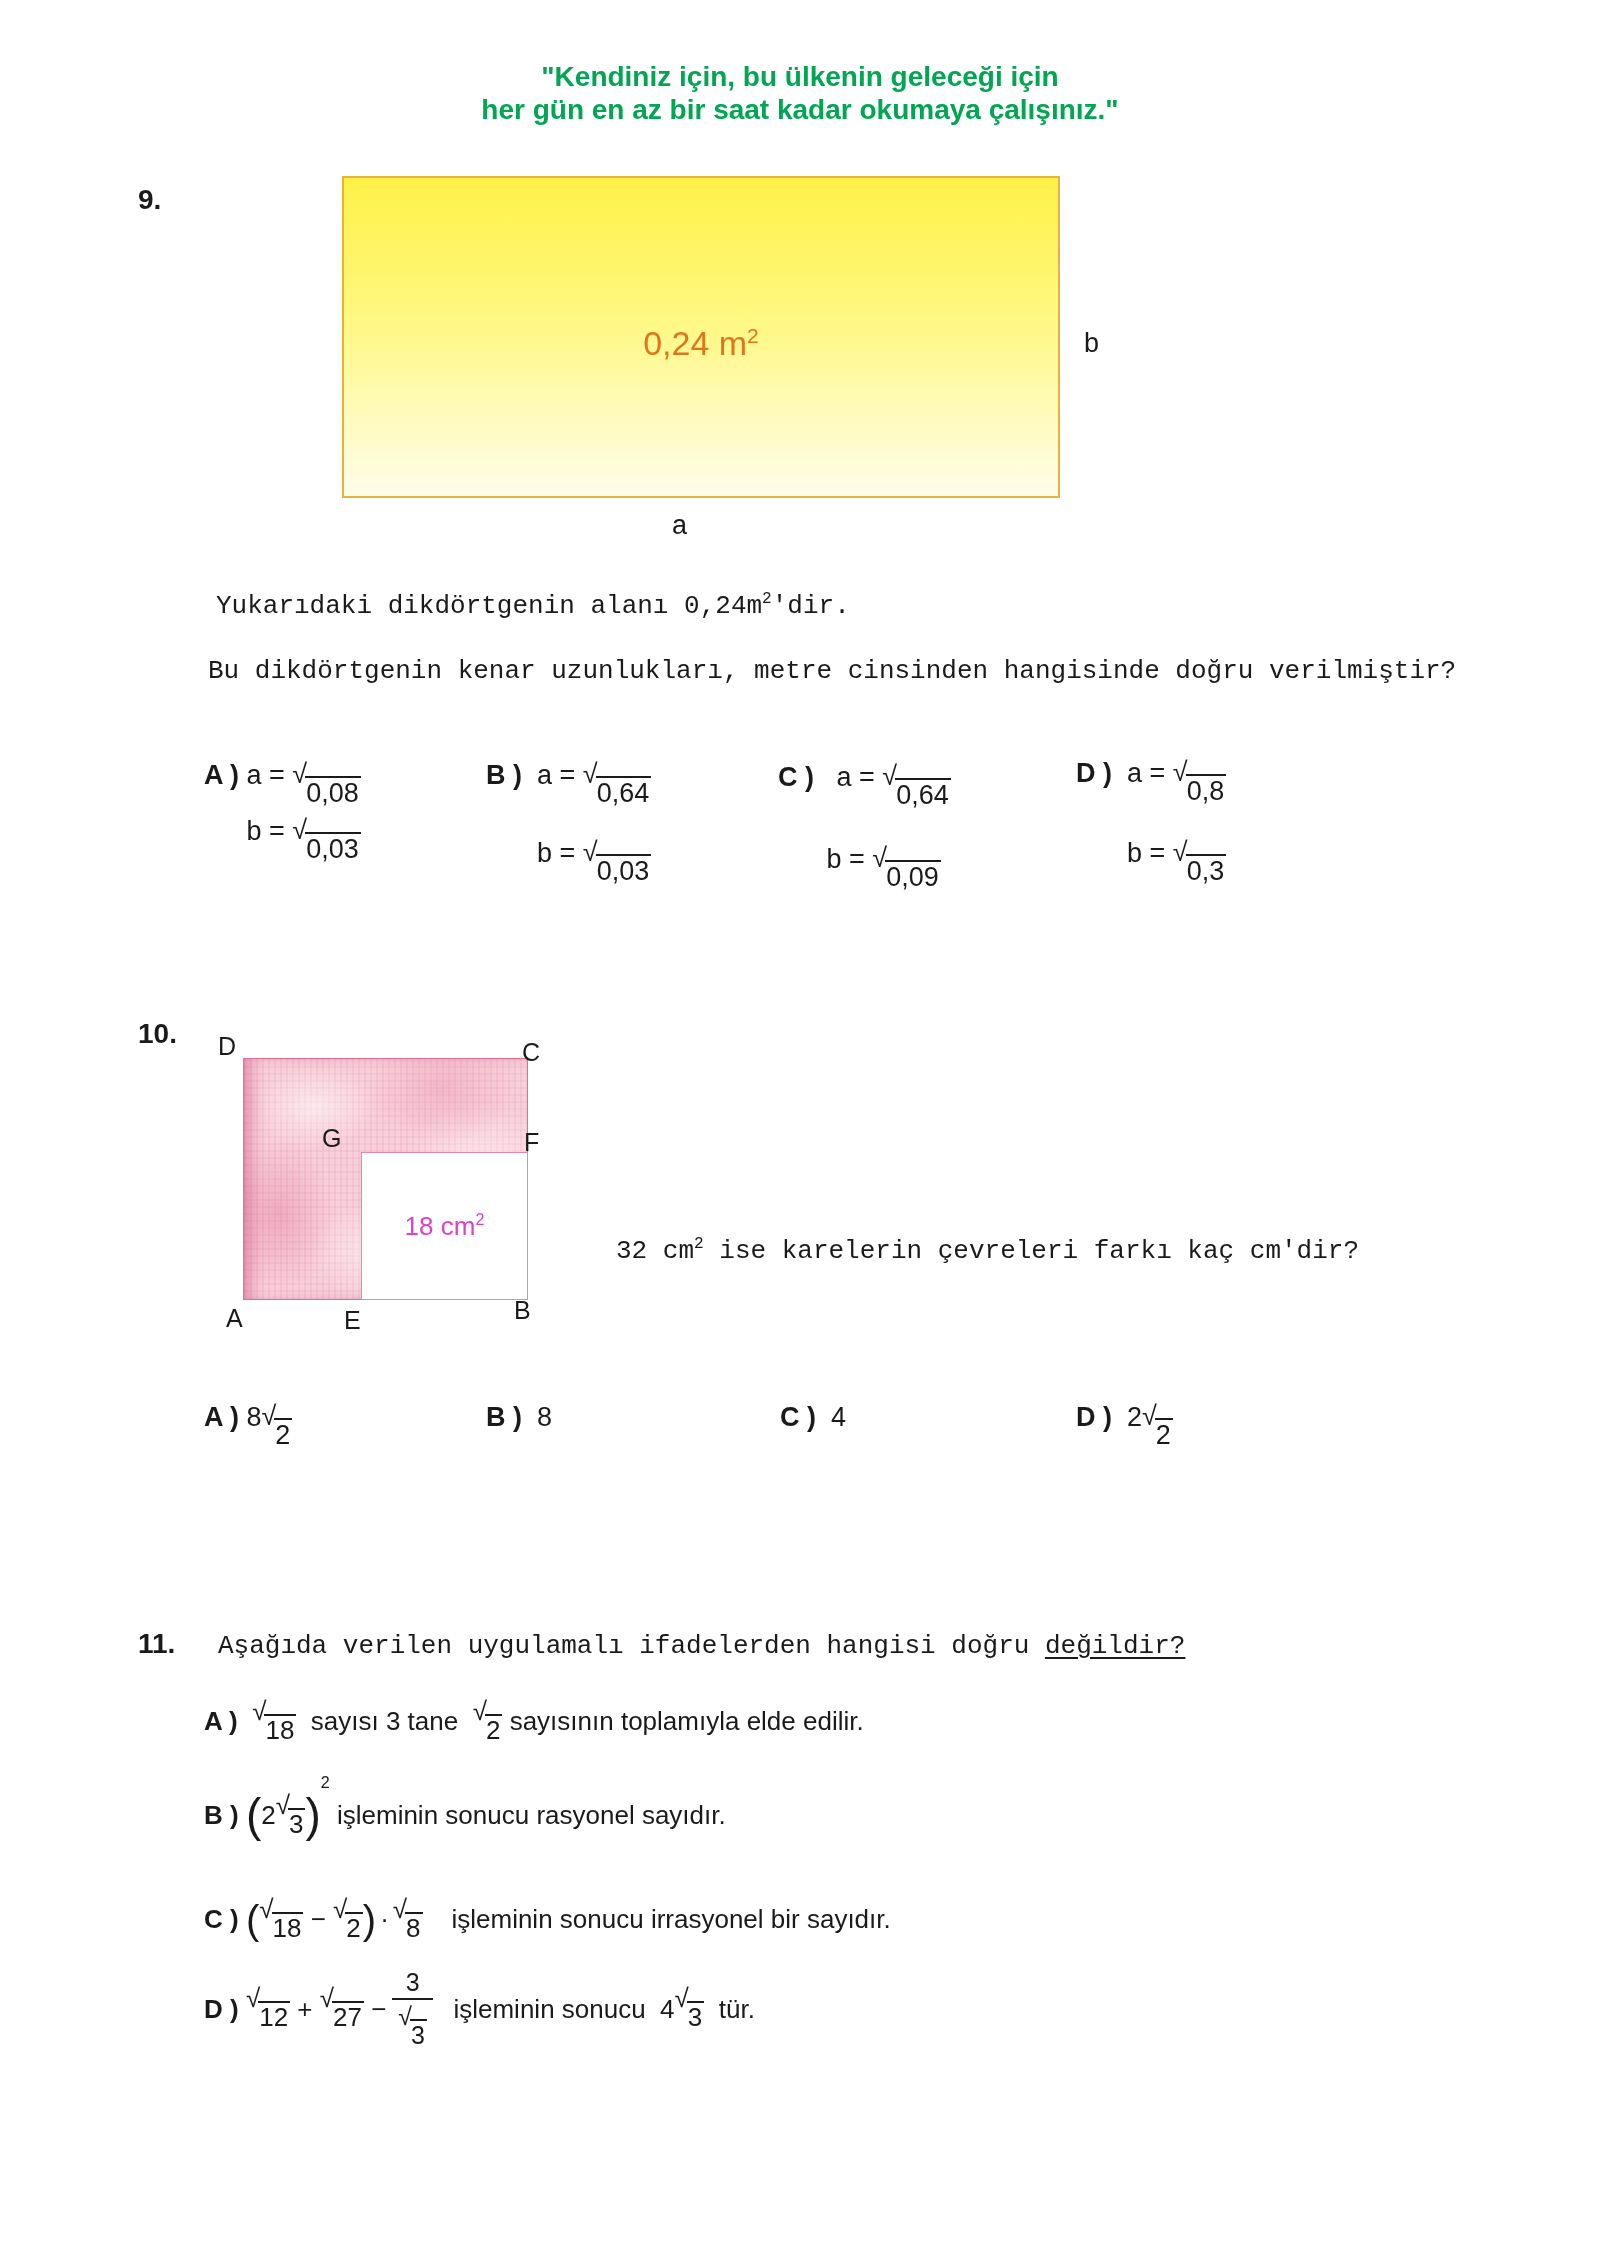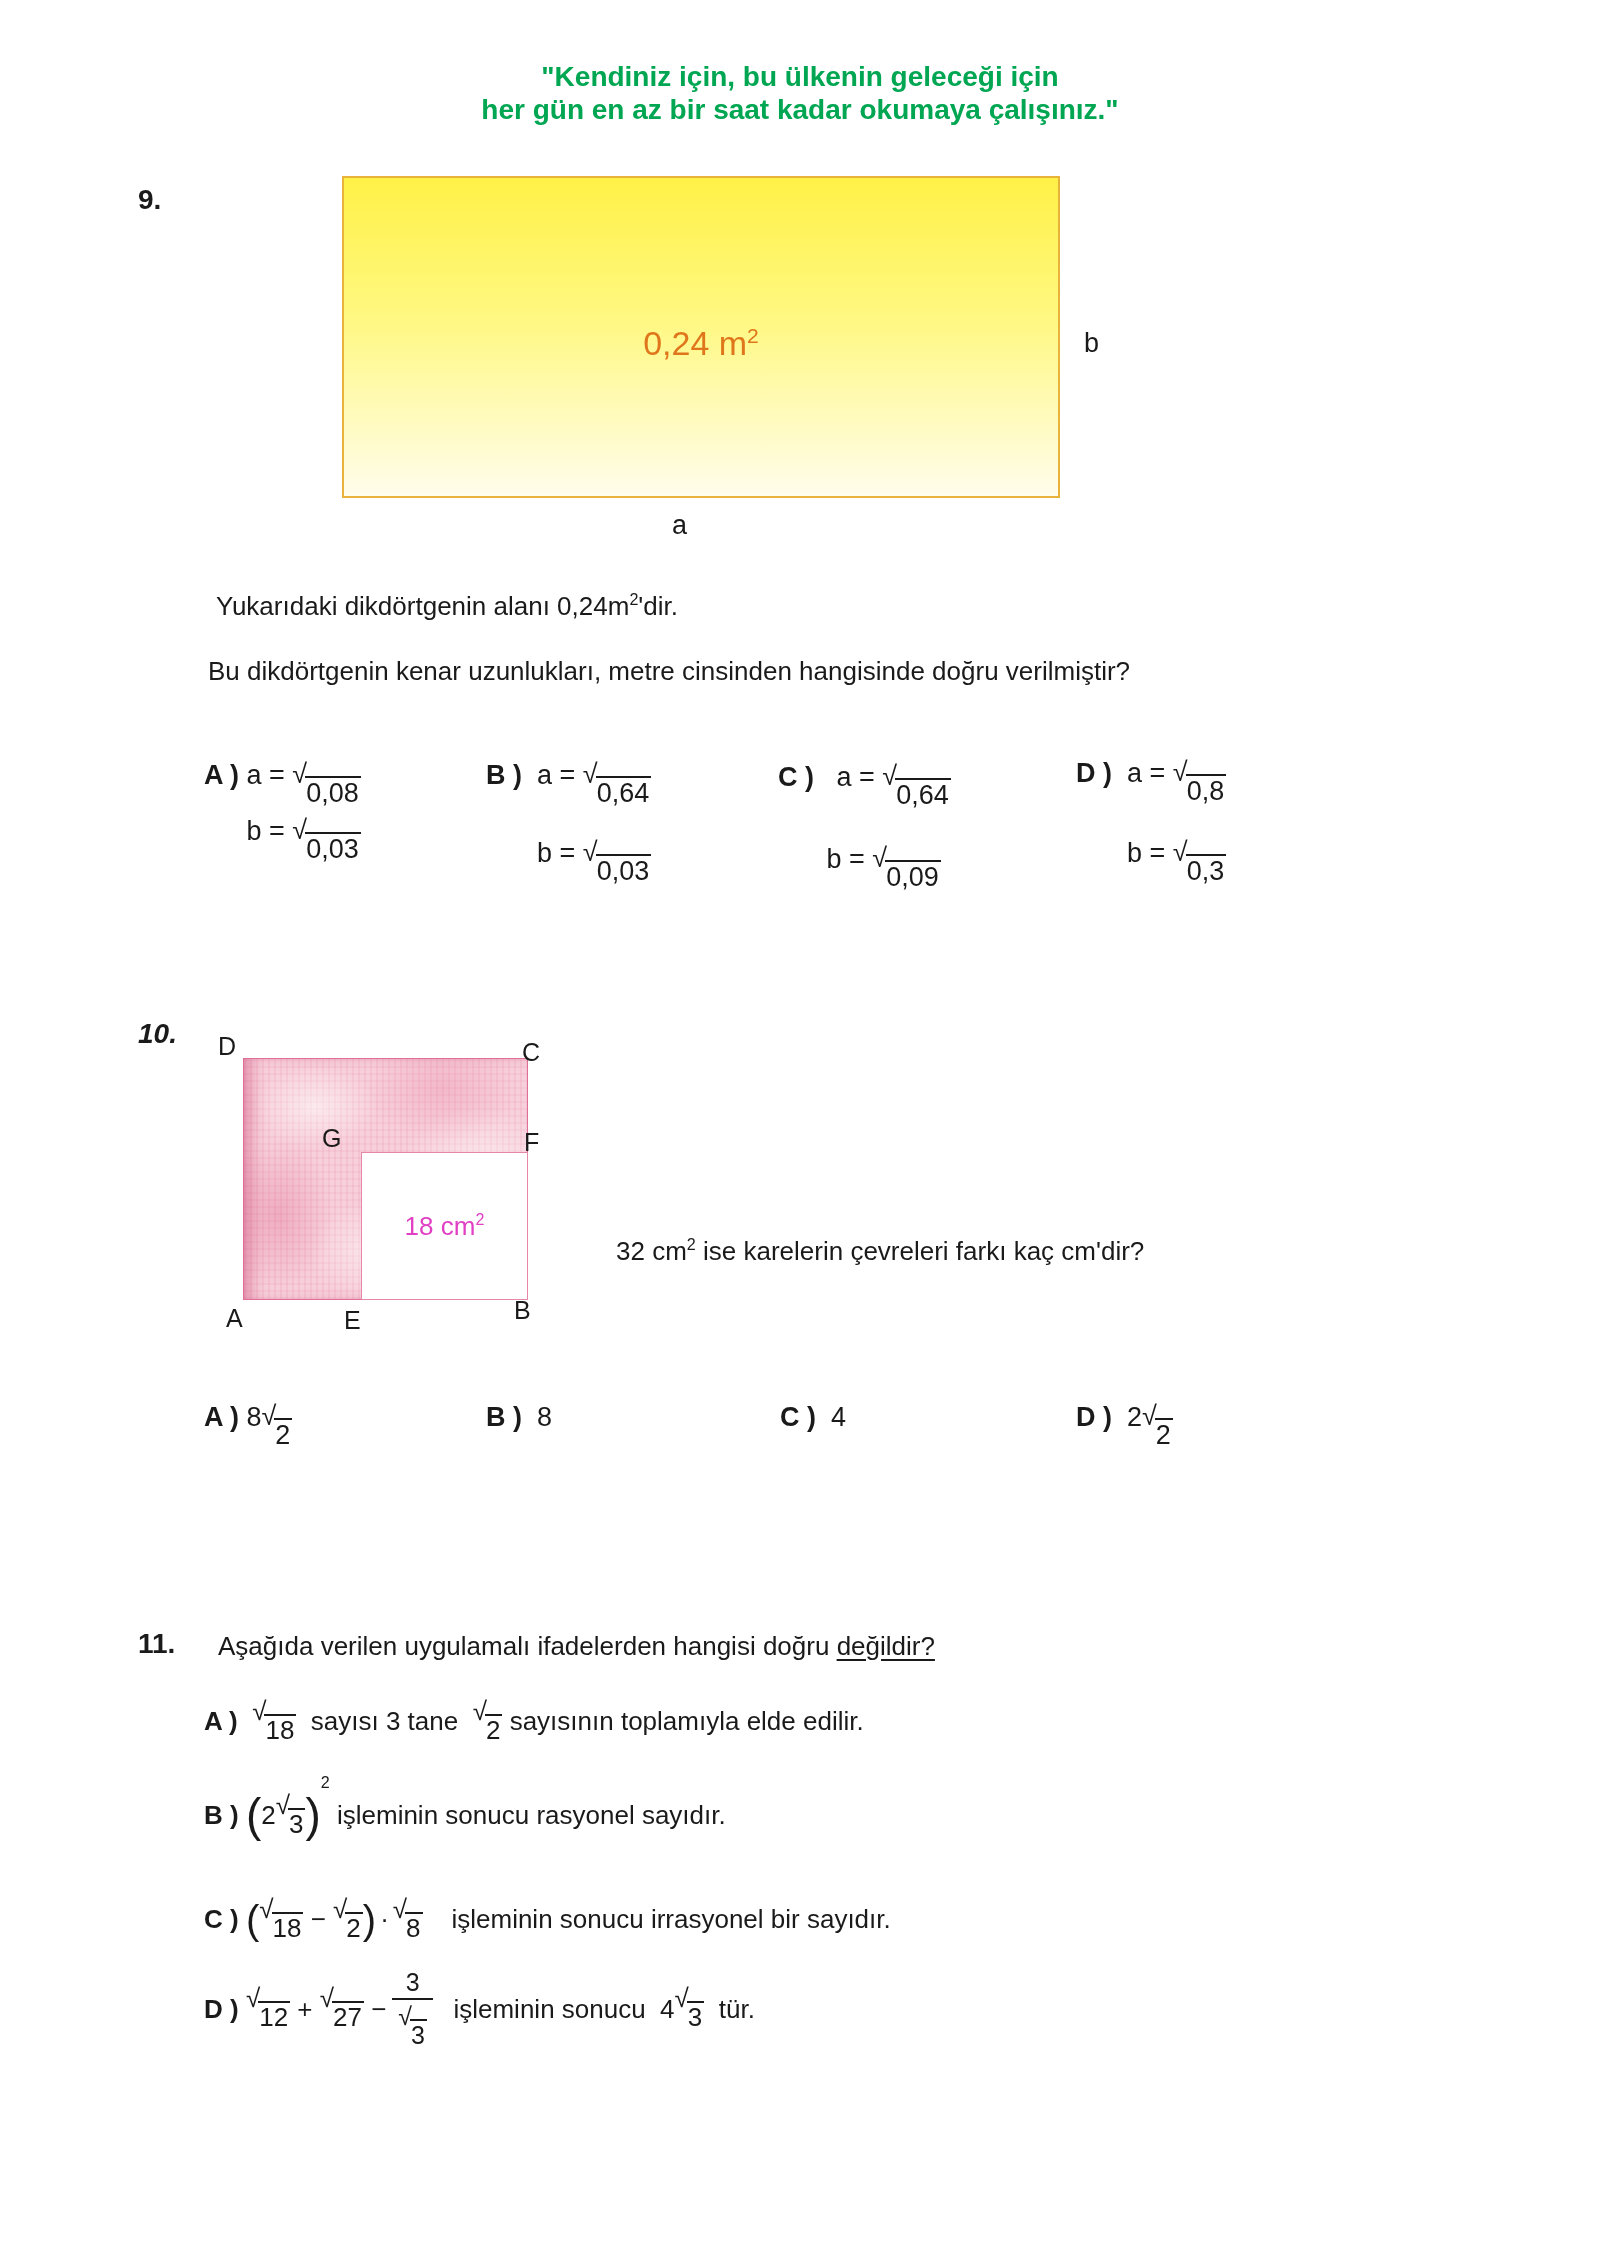--- a/index.html
+++ b/index.html
@@ -17,21 +17,21 @@
   
   .qnum{font-weight:bold;font-size:28px;}
 
   
   .yellow-rect{left:342px;top:176px;width:714px;height:318px;border:2px solid #e9b33b;
     background:linear-gradient(180deg,#fff147 0%,#fff883 45%,#fffdec 100%);
     display:flex;align-items:center;justify-content:center;}
   .area-orange{color:#e0761c;font-size:34px;margin-top:12px;}
   .side-label{font-size:27px;}
 
-  .body-text{font-size:26px;line-height:32px;}
+  .body-text{font-size:26px;line-height:32px;font-family:Liberation Mono, monospace;}
 
   sup{font-size:0.62em;vertical-align:super;line-height:0;}
 
   
   .sq{display:inline-flex;align-items:flex-start;line-height:1;white-space:nowrap;}
   .sq .rs{line-height:1.05;}
   .sq .rb{line-height:1.12;border-top:2px solid #1a1a1a;margin-left:-2px;padding:0 2px 0 1px;margin-top:16px;}
 
   
   .opt9{display:flex;align-items:flex-start;font-size:27px;}
@@ -143,21 +143,21 @@
             <span class="rs">√</span>
             <span class="rb">0,8</span>
           </span></span>
       <span class="mathline" style="margin-top:32px;"><span>b = </span><span class="sq">
             <span class="rs">√</span>
             <span class="rb">0,3</span>
           </span></span>
     </span>
   </div>
 
-  <div class="abs qnum" style="left:138px;top:1018px;font-style:italic;">10.</div>
+  <div class="abs qnum" style="left:138px;top:1018px;">10.</div>
 
   <div class="abs big-square">
     <div class="white-square">
       <span class="area-magenta"><span>18 cm</span><sup>2</sup></span>
     </div>
   </div>
   <div class="abs corner" style="left:218px;top:1034px;">D</div>
   <div class="abs corner" style="left:522px;top:1040px;">C</div>
   <div class="abs corner" style="left:322px;top:1126px;">G</div>
   <div class="abs corner" style="left:524px;top:1130px;">F</div>

